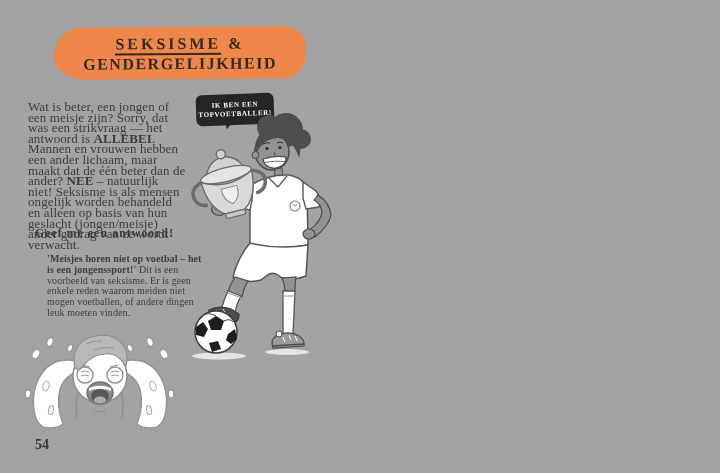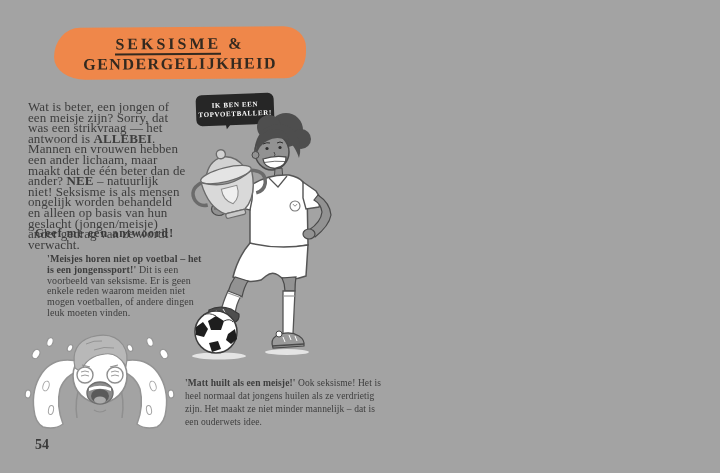--- a/index.html
+++ b/index.html
@@ -205,17 +205,16 @@
     <path d="M87,42 Q91,40 95,42 M87,46 Q91,44 95,46" fill="none" stroke="#8f8f8f" stroke-width="0.9"></path>
     <path d="M58,35 L66,37 M94,35 L86,37" stroke="#8f8f8f" stroke-width="1.2"></path>
 
     <ellipse cx="76" cy="63" rx="13" ry="11" fill="#8b8b8b" stroke="#6f6f6f" stroke-width="1.4"></ellipse>
     <ellipse cx="76" cy="66" rx="9" ry="7" fill="#5a5a5a"></ellipse>
     <path d="M65,58 Q76,53.5 87,58 L87,61 Q76,56.5 65,61 Z" fill="#ffffff"></path>
     <ellipse cx="76" cy="70" rx="6" ry="3.5" fill="#ababab"></ellipse>
     <path d="M70,80 Q76,84 82,80" fill="none" stroke="#8f8f8f" stroke-width="1.2"></path>
   </svg>
 
-  <p class="crying-para"><span class="bold-seg">'Matt huilt als een meisje!'</span><span> Ook seksisme! Het is heel normaal dat jongens huilen als ze verdrietig zijn. Het maakt ze niet minder mannelijk – dat is een ouderwets idee.</span></p>
 
   <div class="pagenum">54</div>
 
 </div>
 
 </body></html>

